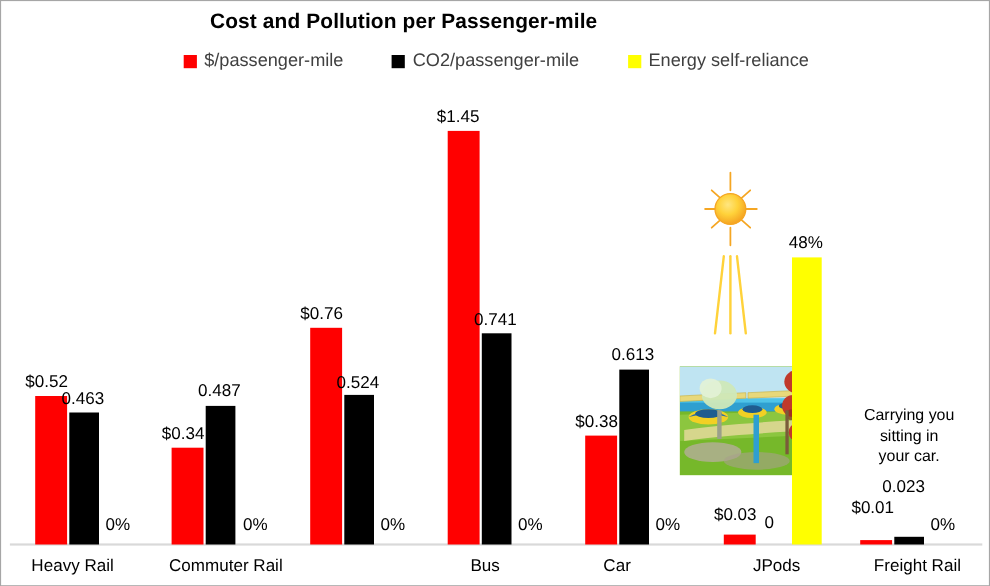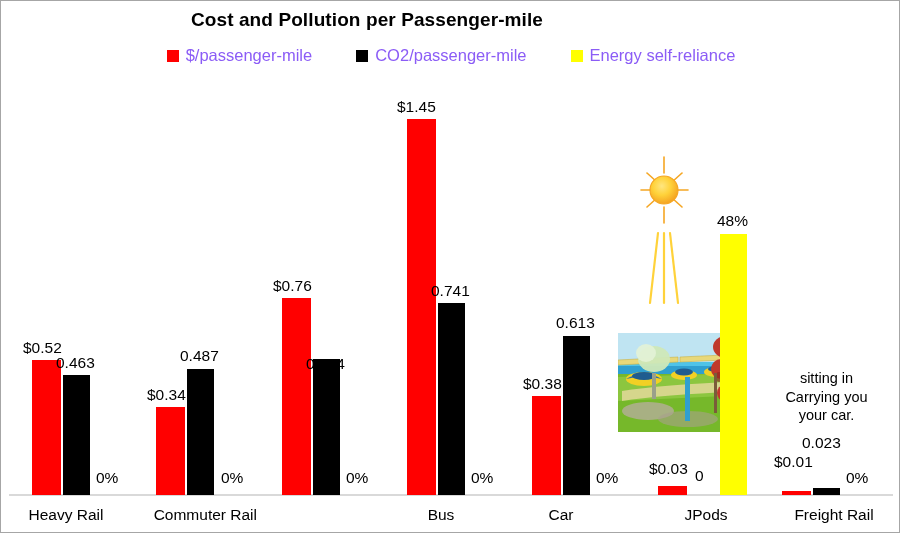--- a/index.html
+++ b/index.html
@@ -33,21 +33,21 @@
   #legend {
     position: absolute;
     top: 45px;
     left: 0;
     width: 900px;
     display: flex;
     justify-content: center;
     align-items: center;
     gap: 44px;
     font-size: 16.5px;
-    color: #8b5cf6;
+    color: #404040;
   }
   .legend-entry {
     display: flex;
     align-items: center;
     gap: 7px;
     white-space: nowrap;
   }
   .legend-swatch {
     width: 12px;
     height: 12px;
@@ -152,21 +152,21 @@
     <div class="bar bar-red" style="left:155px; width:29px; height:88px;"></div>
     <div class="bar bar-black" style="left:186px; width:27px; height:126px;"></div>
     <div class="val-label" style="left:146px; top:385px;">$0.34</div>
     <div class="val-label" style="left:179px; top:346px;">0.487</div>
     <div class="val-label" style="left:220px; top:468px;">0%</div>
     <div class="cat-label" style="left:116px; width:140px;text-align:right;">Commuter Rail</div>
 
     <div class="bar bar-red" style="left:281px; width:29px; height:197px;"></div>
     <div class="bar bar-black" style="left:312px; width:27px; height:136px;"></div>
     <div class="val-label" style="left:272px; top:276px;">$0.76</div>
-    <div class="val-label" style="left:305px; top:354px;">0.524</div>
+    <div class="val-label" style="left:305px; top:339px;">0.524</div>
     <div class="val-label" style="left:345px; top:468px;">0%</div>
     <div class="cat-label" style="left:255px; width:110px;margin-top:40px;">Light Rail</div>
 
     <div class="bar bar-red" style="left:406px; width:29px; height:376px;"></div>
     <div class="bar bar-black" style="left:437px; width:27px; height:192px;"></div>
     <div class="val-label" style="left:396px; top:97px;">$1.45</div>
     <div class="val-label" style="left:430px; top:281px;">0.741</div>
     <div class="val-label" style="left:470px; top:468px;">0%</div>
     <div class="cat-label" style="left:385px; width:110px;">Bus</div>
 
@@ -260,18 +260,18 @@
     <div class="cat-label" style="left:650px; width:110px;">JPods</div>
 
     <div class="bar bar-red" style="left:781px; width:29px; height:4px;"></div>
     <div class="bar bar-black" style="left:812px; width:27px; height:7px;"></div>
     <div class="val-label" style="left:773px; top:452px;">$0.01</div>
     <div class="val-label" style="left:801px; top:433px;">0.023</div>
     <div class="val-label" style="left:845px; top:468px;">0%</div>
     <div class="cat-label" style="left:773px; width:120px;">Freight Rail</div>
 
     <div id="annotation">
+      <div>Carrying you</div>
       <div>sitting in</div>
-      <div>Carrying you</div>
       <div>your car.</div>
     </div>
   </div>
 </div>
 
 </body></html>

